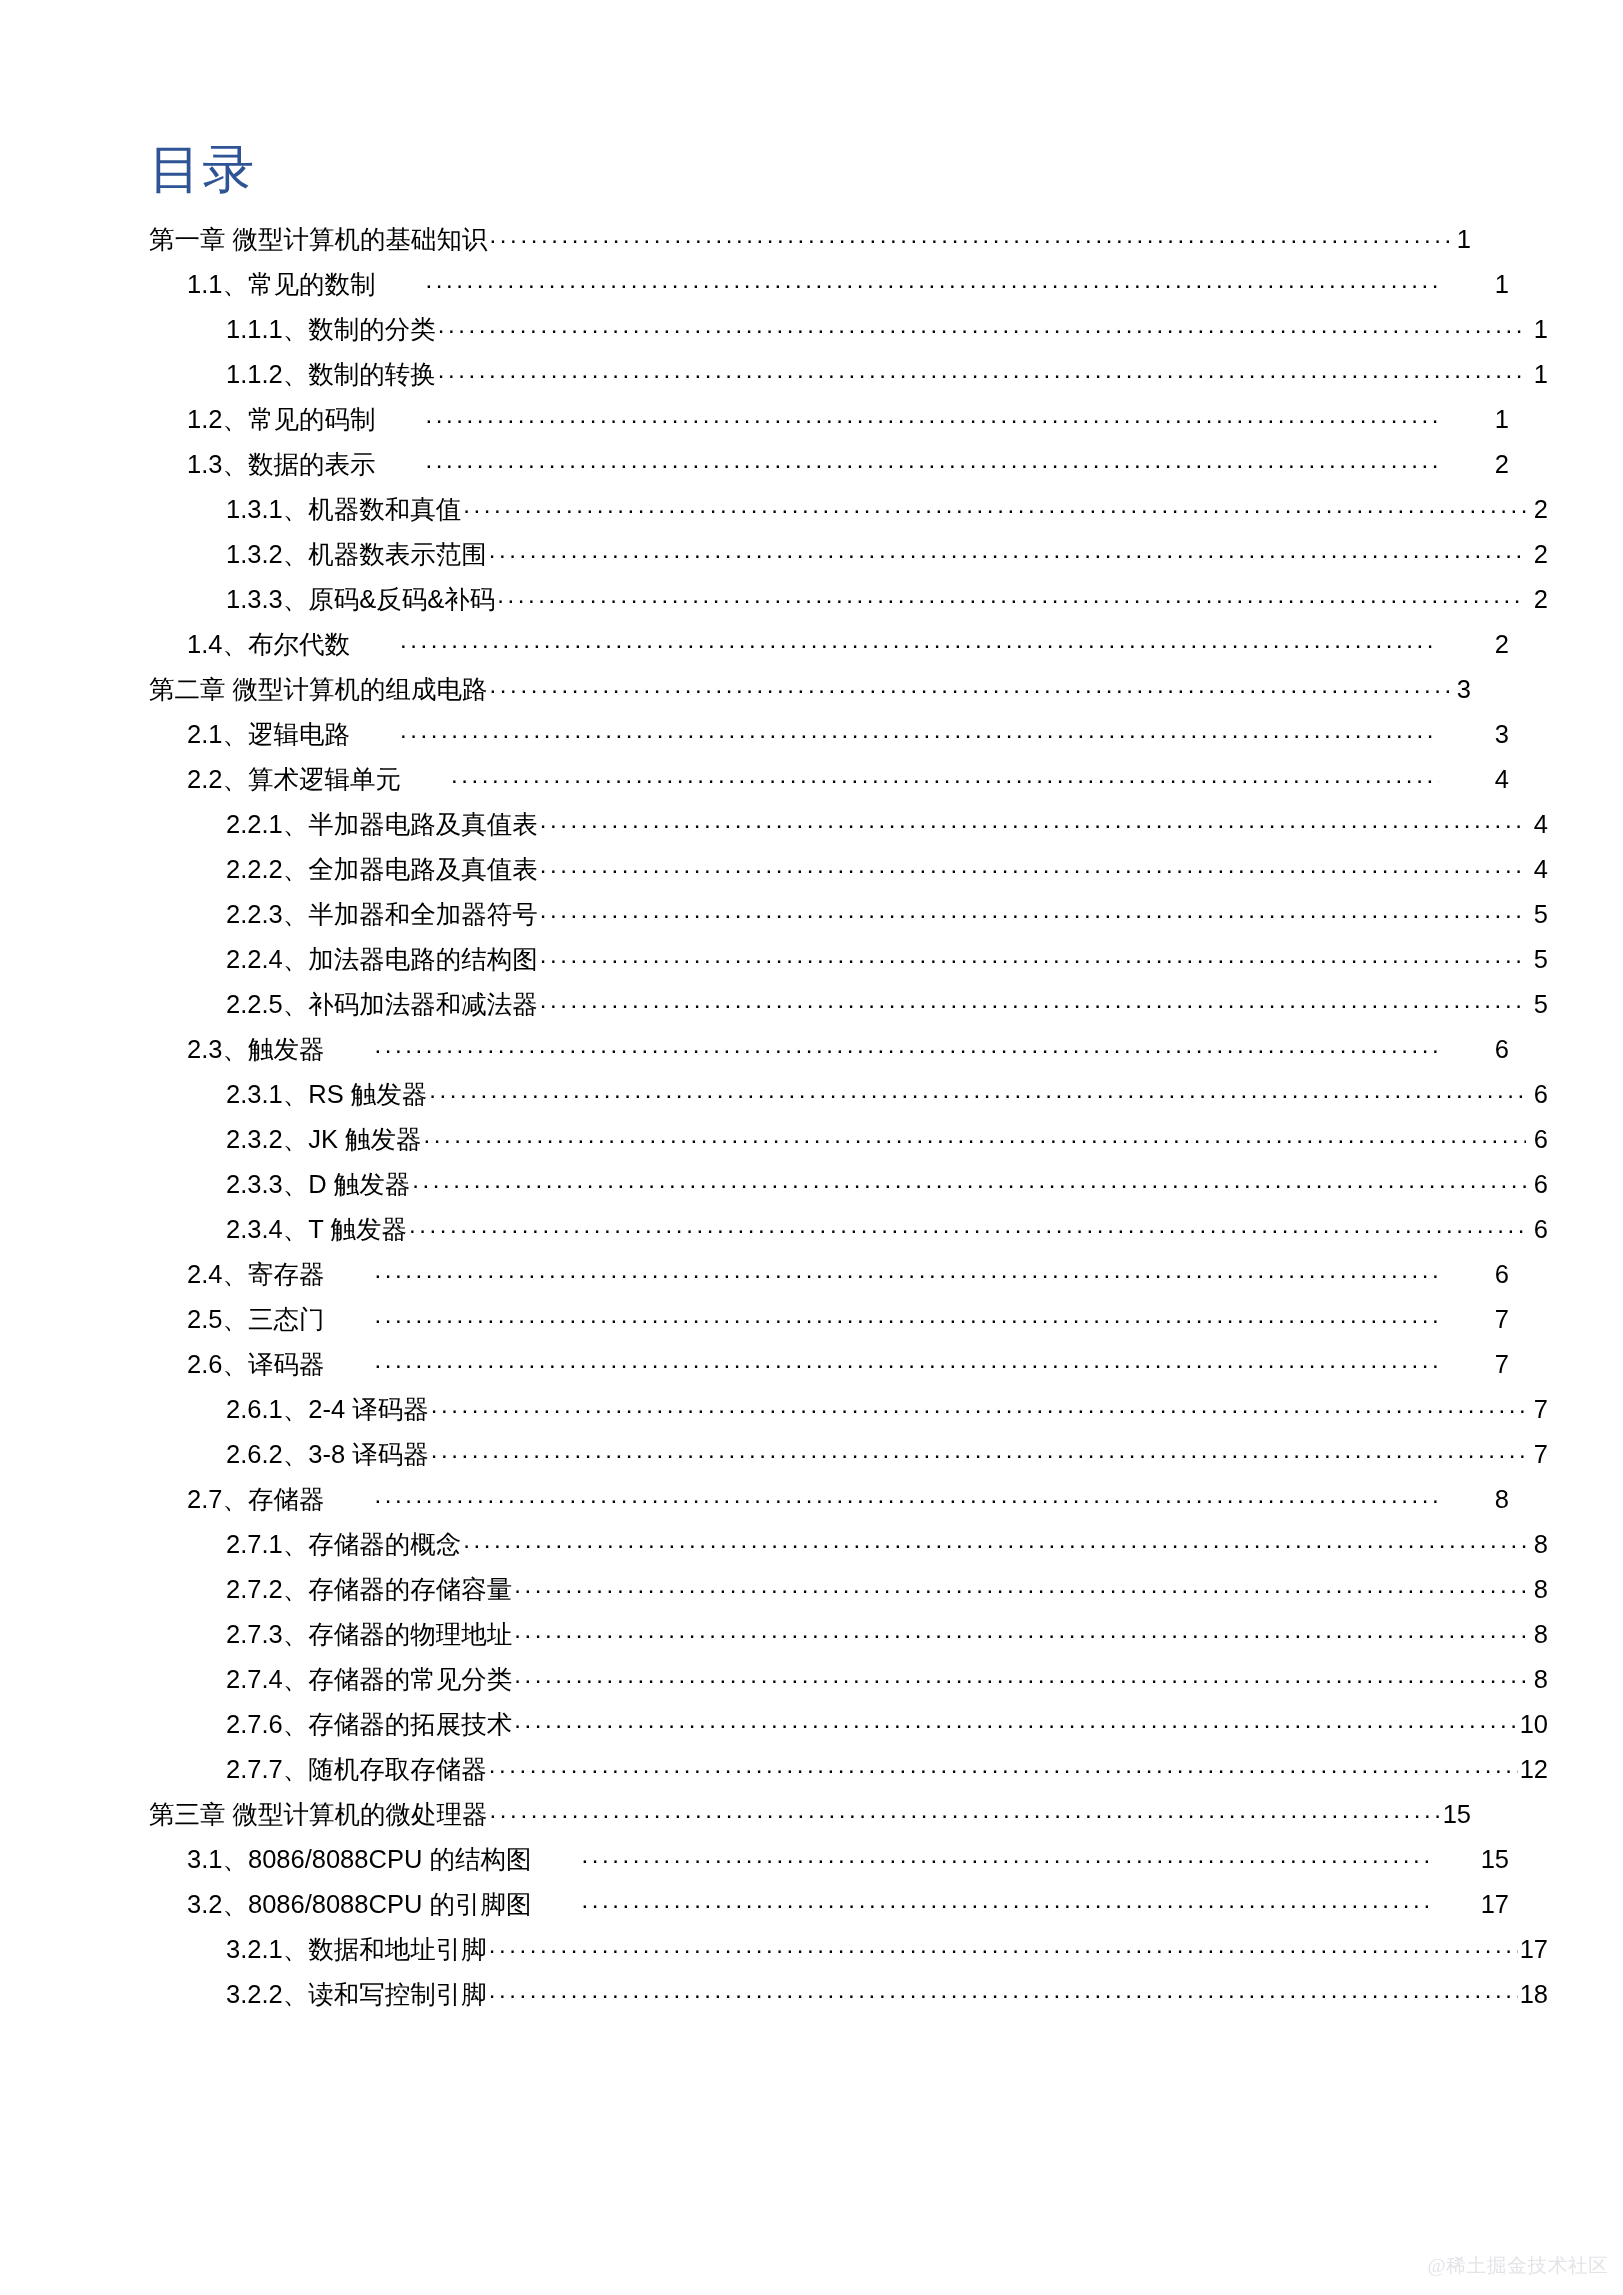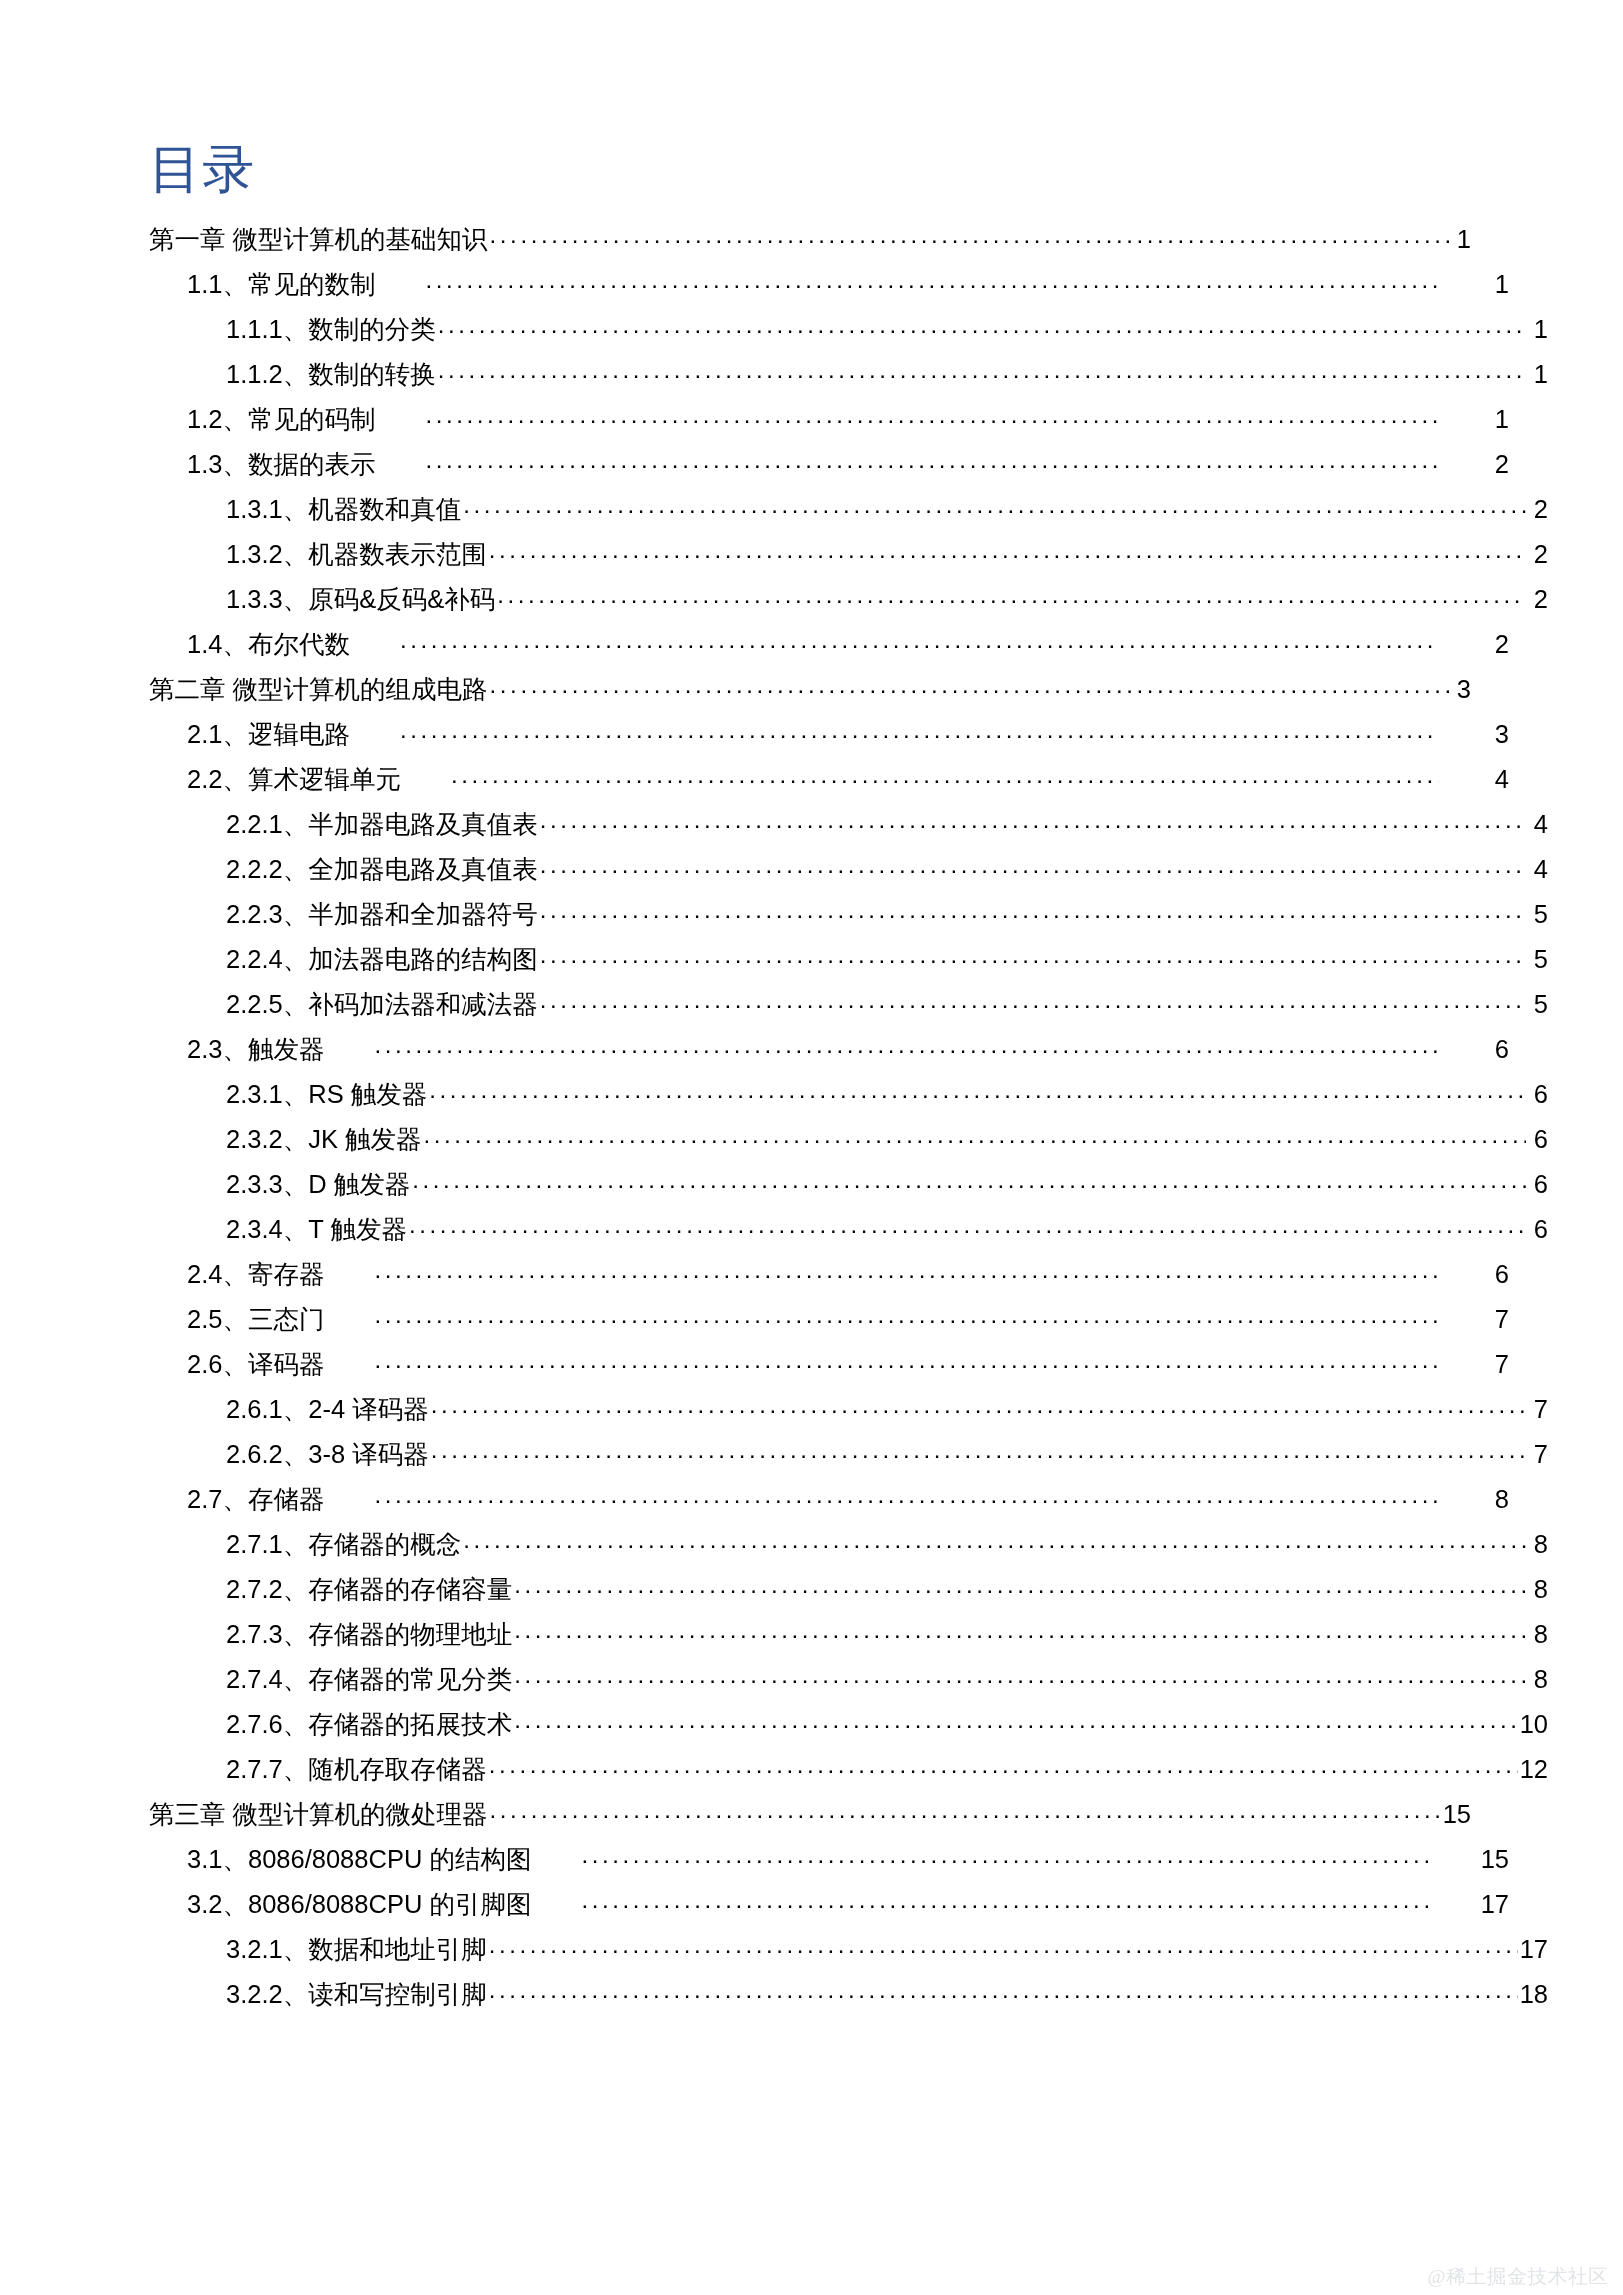--- a/index.html
+++ b/index.html
@@ -79,21 +79,21 @@
     padding-left: 1.3px;
   }
   
   .lvl-1 { padding-left: 0px; }
   .lvl-2 { padding-left: 38px; gap: 48px; }
   .lvl-3 { padding-left: 77px; }
 
   .watermark {
     position: absolute;
     right: 14.4px;
-    bottom: 5px;
+    bottom: 16px;
     color: #e2e4e8;
     font-size: 19.6px;
     letter-spacing: 0.7px;
     font-family: "Liberation Serif", "DejaVu Serif", serif;
     user-select: none;
   }
 </style>
 </head>
 <body>
 

